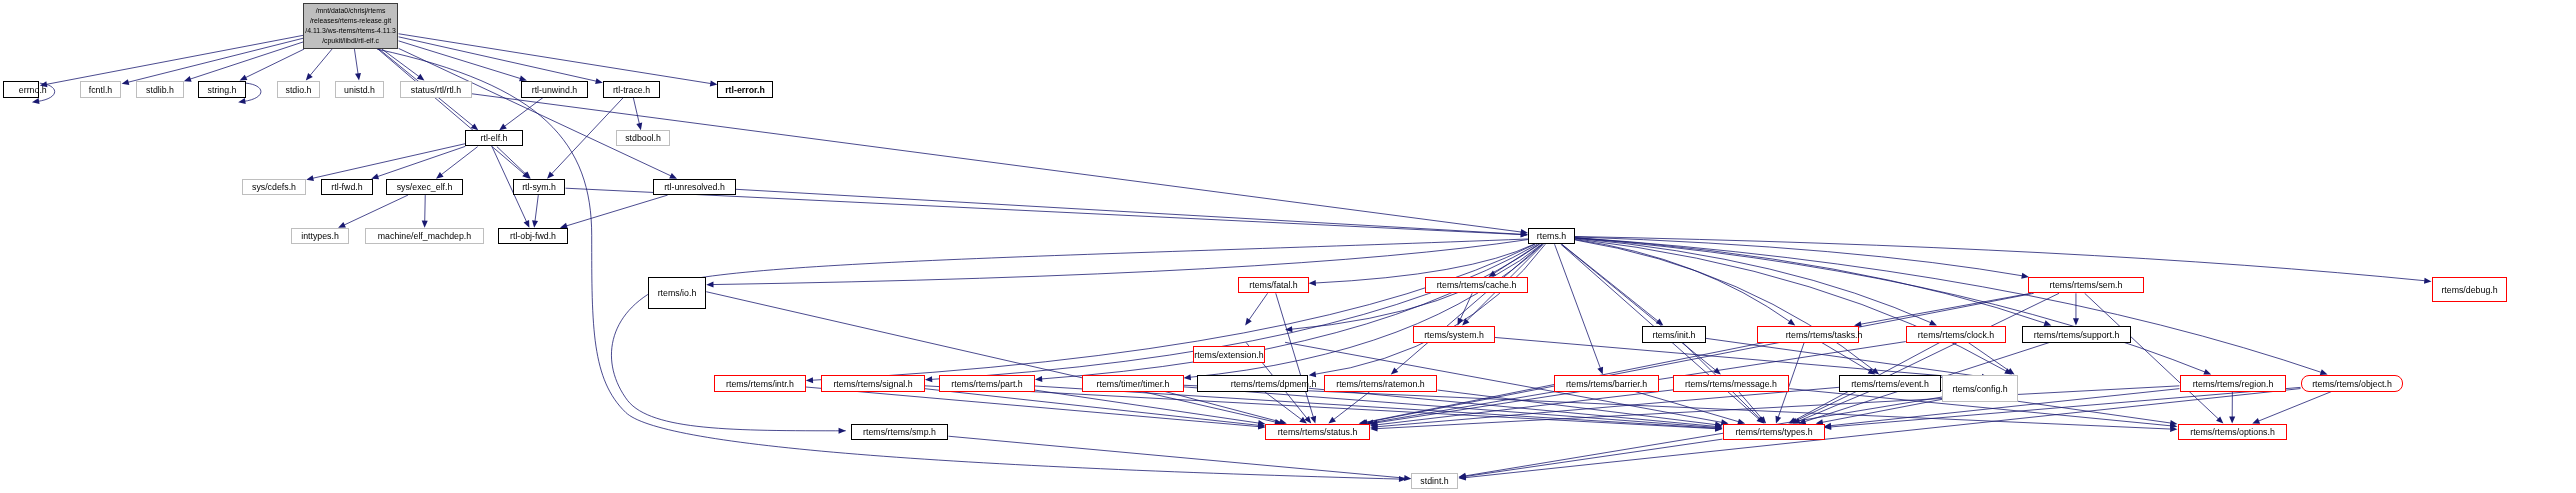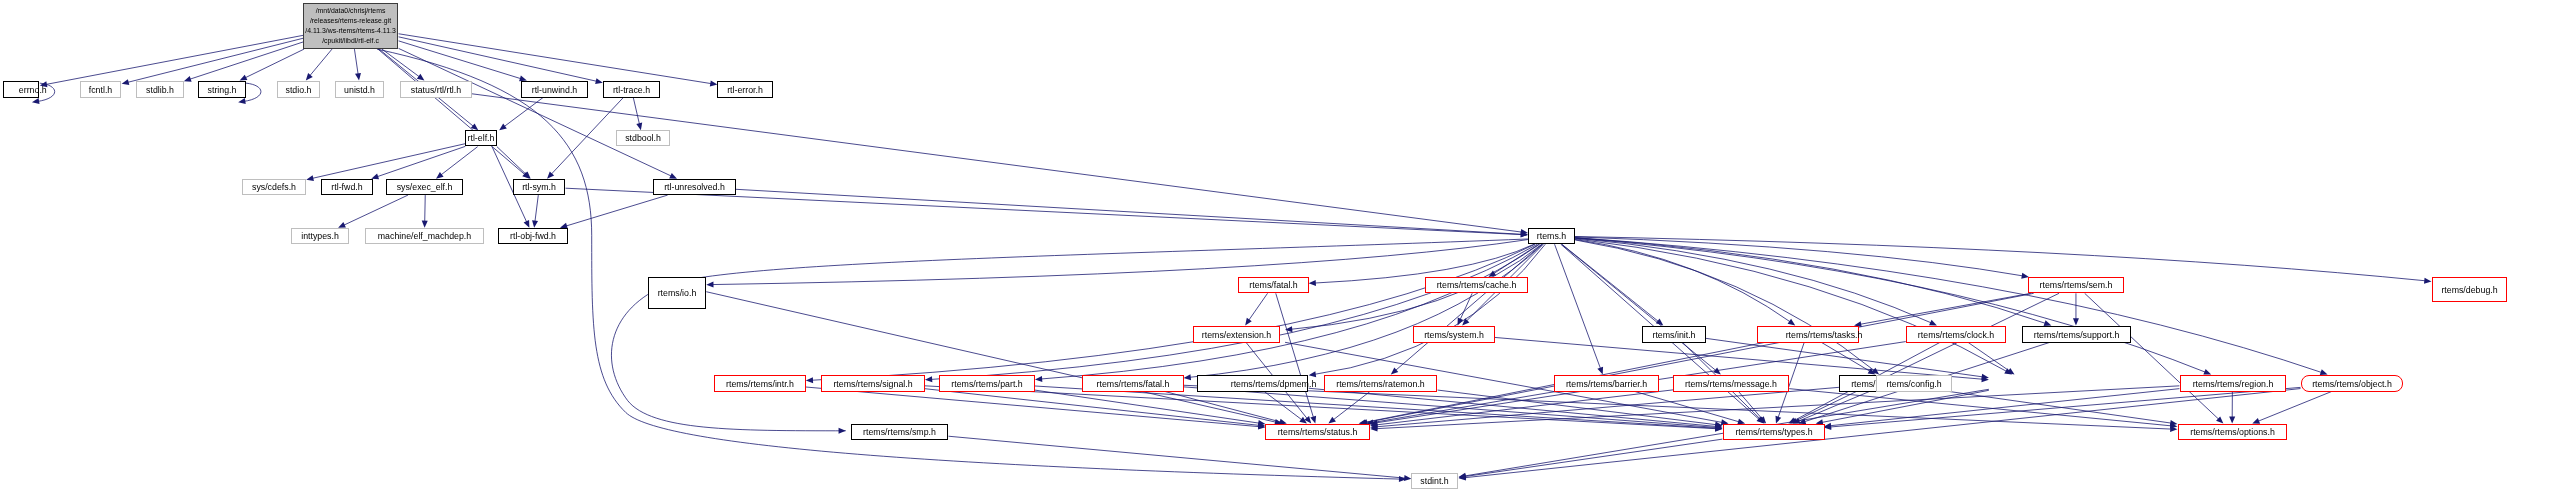--- a/index.html
+++ b/index.html
@@ -236,53 +236,53 @@
 /cpukit/libdl/rtl-elf.c</div>
     <div class="node " style="left: 3.3px; top: 81px; width: 36px; height: 17px; padding-left: 23px;">errno.h</div>
     <div class="node external" style="left: 80px; top: 81px; width: 41px; height: 17px;">fcntl.h</div>
     <div class="node external" style="left: 136px; top: 81px; width: 48px; height: 17px;">stdlib.h</div>
     <div class="node " style="left: 198px; top: 81px; width: 48px; height: 17px;">string.h</div>
     <div class="node external" style="left: 277px; top: 81px; width: 43px; height: 17px;">stdio.h</div>
     <div class="node external" style="left: 335px; top: 81px; width: 49px; height: 17px;">unistd.h</div>
     <div class="node external" style="left: 400px; top: 81px; width: 72px; height: 17px;">status/rtl/rtl.h</div>
     <div class="node " style="left: 521px; top: 81px; width: 67px; height: 17px;">rtl-unwind.h</div>
     <div class="node " style="left: 603px; top: 81px; width: 57px; height: 17px;">rtl-trace.h</div>
-    <div class="node " style="left: 717px; top: 81px; width: 56px; height: 17px;">rtl-error.h</div>
-    <div class="node " style="left: 465px; top: 130px; width: 32px; height: 16.4px;">rtl-elf.h</div>
+    <div class="node " style="left: 717px; top: 81px; width: 56px; height: 17px; font-weight: bold;">rtl-error.h</div>
+    <div class="node " style="left: 465px; top: 130px; width: 58px; height: 16.4px;">rtl-elf.h</div>
     <div class="node external" style="left: 616px; top: 130px; width: 54px; height: 16.4px;">stdbool.h</div>
     <div class="node external" style="left: 242px; top: 179px; width: 64px; height: 16.4px;">sys/cdefs.h</div>
     <div class="node " style="left: 321px; top: 179px; width: 52px; height: 16.4px;">rtl-fwd.h</div>
     <div class="node " style="left: 386px; top: 179px; width: 77px; height: 16.4px;">sys/exec_elf.h</div>
     <div class="node " style="left: 513px; top: 179px; width: 52px; height: 16.4px;">rtl-sym.h</div>
     <div class="node " style="left: 653px; top: 179px; width: 83px; height: 16.4px;">rtl-unresolved.h</div>
     <div class="node external" style="left: 291px; top: 228px; width: 58px; height: 16.4px;">inttypes.h</div>
     <div class="node external" style="left: 365px; top: 228px; width: 119px; height: 16.4px;">machine/elf_machdep.h</div>
     <div class="node " style="left: 498px; top: 228px; width: 70px; height: 16.4px;">rtl-obj-fwd.h</div>
     <div class="node " style="left: 1528px; top: 228px; width: 47px; height: 16.4px;">rtems.h</div>
     <div class="node " style="left: 648px; top: 277px; width: 58px; height: 32px;">rtems/io.h</div>
     <div class="node truncated" style="left: 1238px; top: 277px; width: 71px; height: 16.4px;">rtems/fatal.h</div>
     <div class="node truncated" style="left: 1425px; top: 277px; width: 103px; height: 16.4px;">rtems/rtems/cache.h</div>
-    <div class="node truncated" style="left: 2028px; top: 277px; width: 96px; height: 16.4px;">rtems/rtems/sem.h</div>
+    <div class="node truncated" style="left: 2028px; top: 277px; width: 116px; height: 16.4px;">rtems/rtems/sem.h</div>
     <div class="node truncated" style="left: 2432px; top: 277px; width: 75px; height: 25px;">rtems/debug.h</div>
-    <div class="node truncated" style="left: 1193px; top: 326px; width: 87px; height: 17px;">rtems/extension.h</div>
+    <div class="node truncated" style="left: 1193px; top: 346px; width: 72px; height: 17px;">rtems/extension.h</div>
     <div class="node truncated" style="left: 1413px; top: 326px; width: 82px; height: 17px;">rtems/system.h</div>
     <div class="node " style="left: 1642px; top: 326px; width: 64px; height: 17px;">rtems/init.h</div>
     <div class="node truncated" style="left: 1757px; top: 326px; width: 102px; height: 17px; padding-left: 32px;">rtems/rtems/tasks.h</div>
     <div class="node truncated" style="left: 1906px; top: 326px; width: 100px; height: 17px;">rtems/rtems/clock.h</div>
     <div class="node " style="left: 2022px; top: 326px; width: 109px; height: 17px;">rtems/rtems/support.h</div>
     <div class="node truncated" style="left: 714px; top: 375px; width: 92px; height: 17px;">rtems/rtems/intr.h</div>
     <div class="node truncated" style="left: 821px; top: 375px; width: 104px; height: 17px;">rtems/rtems/signal.h</div>
     <div class="node truncated" style="left: 939px; top: 375px; width: 96px; height: 17px;">rtems/rtems/part.h</div>
-    <div class="node truncated" style="left: 1082px; top: 375px; width: 102px; height: 17px;">rtems/rtems/fatal.h</div>
+    <div class="node truncated" style="left: 1082px; top: 375px; width: 102px; height: 17px;">rtems/timer/timer.h</div>
     <div class="node " style="left: 1197px; top: 375px; width: 111px; height: 17px; padding-left: 42px;">rtems/rtems/dpmem.h</div>
     <div class="node truncated" style="left: 1324px; top: 375px; width: 113px; height: 17px;">rtems/rtems/ratemon.h</div>
     <div class="node truncated" style="left: 1554px; top: 375px; width: 105px; height: 17px;">rtems/rtems/barrier.h</div>
     <div class="node truncated" style="left: 1673px; top: 375px; width: 116px; height: 17px;">rtems/rtems/message.h</div>
     <div class="node " style="left: 1839px; top: 375px; width: 102px; height: 17px;">rtems/rtems/event.h</div>
-    <div class="node external" style="left: 1876px; top: 375px; width: 76px; height: 17px; text-align: right;">rtems/config.h</div>
+    <div class="node external" style="left: 1942px; top: 375px; width: 76px; height: 27px; text-align: right;">rtems/config.h</div>
     <div class="node truncated" style="left: 2180px; top: 375px; width: 106px; height: 17px;">rtems/rtems/region.h</div>
     <div class="node truncated" style="left: 2301px; top: 375px; width: 102px; height: 17px; border-radius: 8px;">rtems/rtems/object.h</div>
     <div class="node " style="left: 851px; top: 424px; width: 97px; height: 16.4px;">rtems/rtems/smp.h</div>
     <div class="node truncated" style="left: 1265px; top: 424px; width: 105px; height: 16.4px;">rtems/rtems/status.h</div>
     <div class="node truncated" style="left: 1723px; top: 424px; width: 102px; height: 16.4px;">rtems/rtems/types.h</div>
     <div class="node truncated" style="left: 2178px; top: 424px; width: 109px; height: 16.4px;">rtems/rtems/options.h</div>
     <div class="node external" style="left: 1411px; top: 473px; width: 47px; height: 16.4px;">stdint.h</div>
   </div>
 
 

